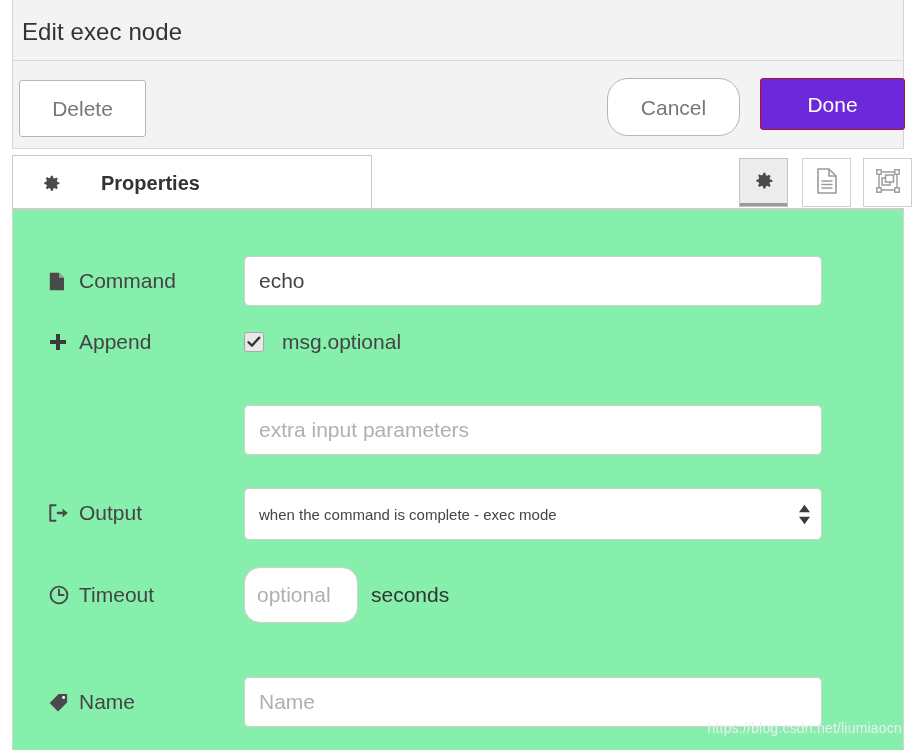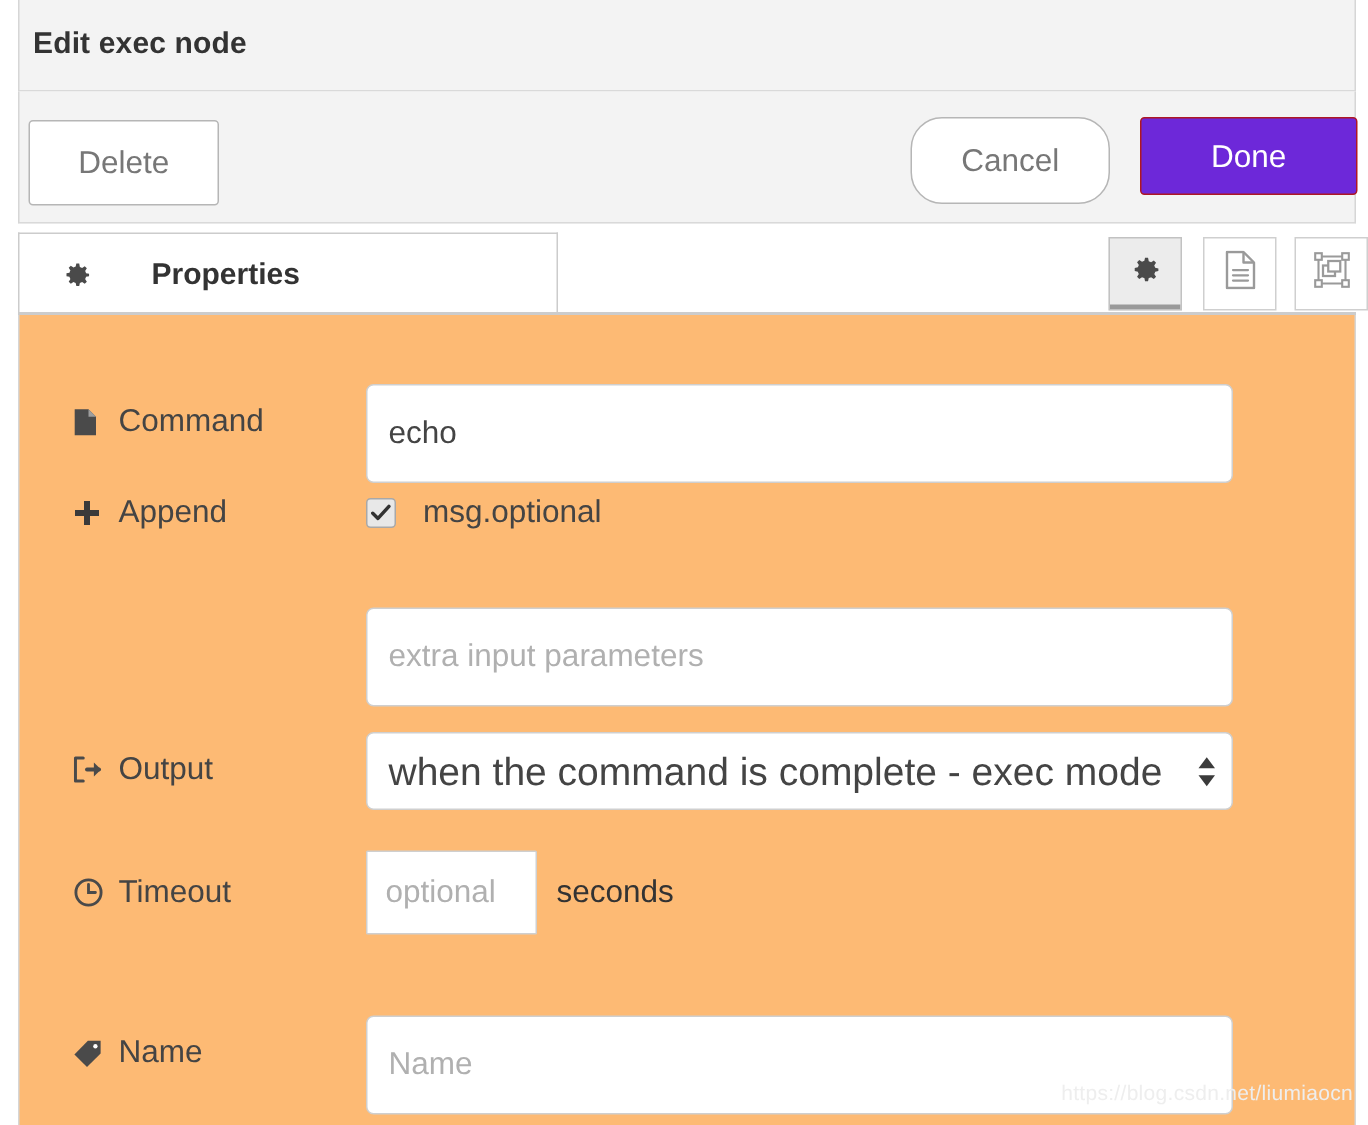--- a/index.html
+++ b/index.html
@@ -35,22 +35,22 @@
     box-sizing: border-box;
     background: #f3f3f3;
     border-bottom: 1px solid #d9d9d9;
     border-left: 1px solid #d6d6d6;
     border-right: 1px solid #d6d6d6;
   }
   #dialog-title {
     position: absolute;
     left: 9px;
     top: 18px;
-    font-size: 20px;
-    font-weight: bold;
+    font-size: 24px;
+    font-weight: normal;
     color: #333333;
     letter-spacing: 0.1px;
   }
 
   
   #action-bar {
     position: absolute;
     left: 12px; top: 61px;
     width: 892px;
     height: 88px;
@@ -168,21 +168,21 @@
   #icon-btn-appearance { left: 851px; }
 
   
   #form-body {
     position: absolute;
     left: 12px;
     top: 210px;
     width: 892px;
     height: 540px;
     box-sizing: border-box;
-    background: #fdba74;
+    background: #86efac;
     border-left: 1px solid #d6d6d6;
     border-right: 1px solid #d6d6d6;
   }
 
   .form-row {
     position: absolute;
     left: 0;
     width: 892px;
     height: 60px;
   }
@@ -204,21 +204,21 @@
     justify-content: flex-start;
     margin-right: 8px;
   }
 
   .field {
     position: absolute;
     box-sizing: border-box;
     left: 231px;
     top: 5px;
     width: 578px;
-    height: 66px;
+    height: 50px;
     border: 1px solid #cfcfcf;
     border-radius: 5px;
     background: #ffffff;
     font-family: "Liberation Sans", sans-serif;
     font-size: 21px;
     color: #444444;
     padding: 0 14px;
     outline: none;
   }
   .field::placeholder { color: #b0b0b0; opacity: 1; }
@@ -268,21 +268,21 @@
     height: 52px;
     box-sizing: border-box;
     border: 1px solid #cfcfcf;
     border-radius: 5px;
     background: #ffffff;
     display: flex;
     align-items: center;
     cursor: pointer;
   }
   #output-select-value {
-    font-size: 26px;
+    font-size: 15px;
     color: #444444;
     padding-left: 14px;
     flex: 1;
   }
   #output-spinner {
     width: 34px;
     display: flex;
     flex-direction: column;
     align-items: center;
     justify-content: center;
@@ -291,21 +291,21 @@
 
   
   #timeout-input {
     position: absolute;
     left: 231px;
     top: 2px;
     width: 114px;
     height: 56px;
     box-sizing: border-box;
     border: 1px solid #cfcfcf;
-    border-radius: 1px;
+    border-radius: 16px;
     background: #ffffff;
     font-family: "Liberation Sans", sans-serif;
     font-size: 21px;
     color: #444444;
     padding: 0 12px;
     outline: none;
   }
   #timeout-input::placeholder { color: #b0b0b0; opacity: 1; }
   #timeout-units {
     position: absolute;

